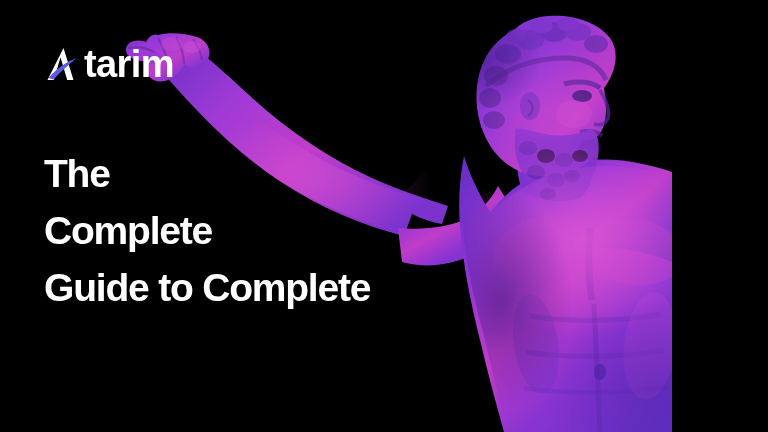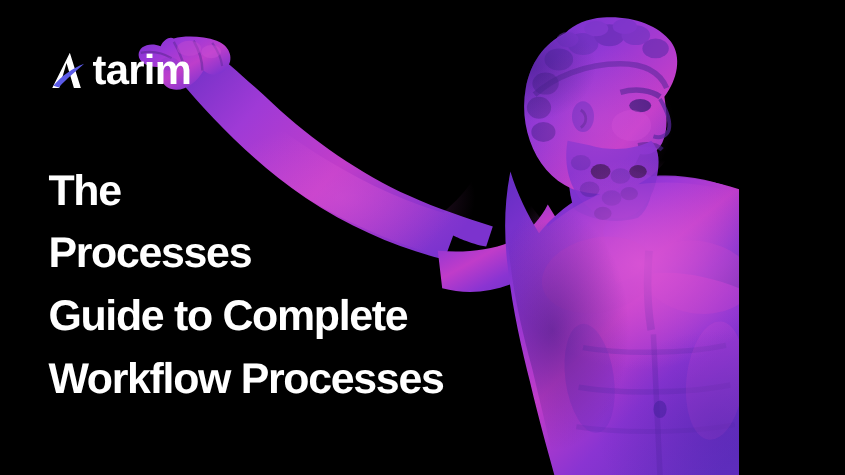--- a/index.html
+++ b/index.html
@@ -371,18 +371,17 @@
         <path d="M 21.5 6 L 31.5 38 L 25.2 38 L 18.5 15.2 L 11.8 38 L 5.5 38 Z" fill="#FFFFFF"></path>
 
         <path d="M 6.5 36 C 14 27, 24 20, 34.5 16 C 28 22, 18 30, 11.5 37.5 Z" fill="#5B5BE8"></path>
       </svg>
     </span>
     <span class="logo-word">tarim</span>
   </div>
 
   <h1 class="headline">
     <div class="headline-line">The</div>
-    <div class="headline-line">Processes</div>
+    <div class="headline-line">Complete</div>
     <div class="headline-line">Guide to Complete</div>
-    <div class="headline-line">Workflow Processes</div>
   </h1>
 
 </div>
 
 </body></html>

